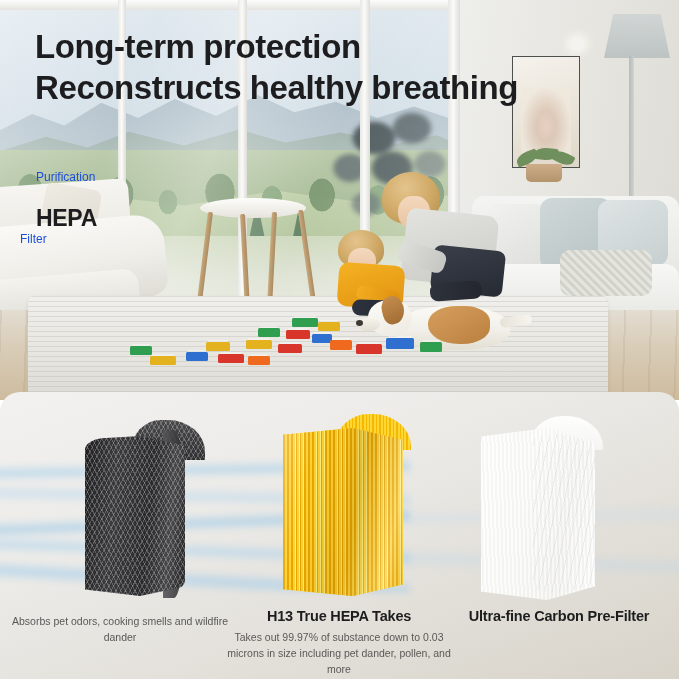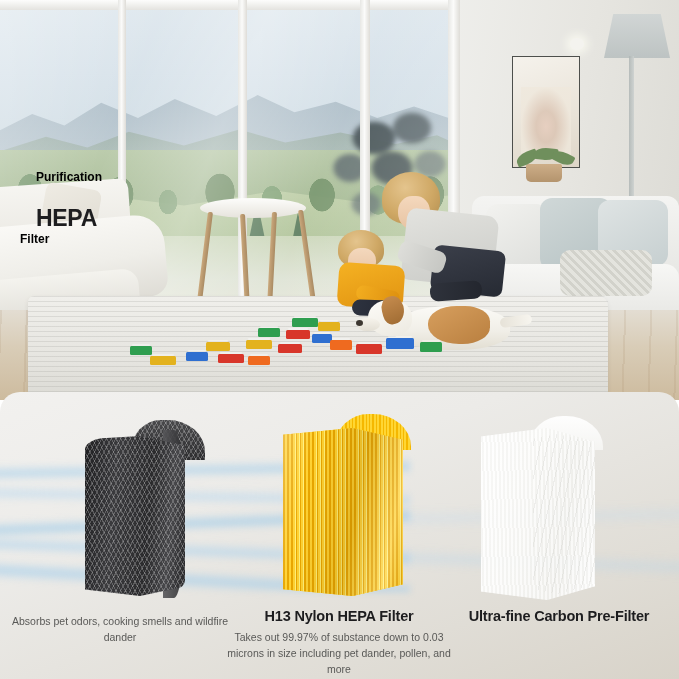--- a/index.html
+++ b/index.html
@@ -187,21 +187,21 @@
      background:linear-gradient(180deg,#f4d8bd,#e7c3a2); }
   .torso { position:absolute; border-radius:10px 12px 8px 8px; }
   .limb { position:absolute; border-radius:8px; }
 
   
   .headline { position:absolute; left:35px; top:26px; width:600px;
      font-size:33px; font-weight:700; line-height:1.25; color:#1d1d1f;
      letter-spacing:-0.4px; }
   .stat-big { position:absolute; font-size:23px; font-weight:700; color:#1d1d1f;
      letter-spacing:-0.3px; }
-  .stat-sub { position:absolute; font-size:12px; font-weight:700; color:#000000;text-align:center; }
+  .stat-sub { position:absolute; font-size:12px; font-weight:400; color:#1d4ed8;text-align:center; }
 
   
   .filters { position:absolute; left:0; top:392px; width:679px; height:287px;
      background:linear-gradient(160deg,#f2f1ef 0%,#ecebe8 35%,#e0ddd6 75%,#d8d3c9 100%);
      border-radius:20px 20px 0 0; overflow:hidden; }
   .air-streaks { position:absolute; left:-20px; top:60px; width:430px; height:140px;
      background:
        linear-gradient(3deg,  rgba(150,200,235,.0) 0 8%, rgba(150,200,235,.55) 14%, rgba(150,200,235,0) 20%),
        linear-gradient(2deg,  rgba(160,205,238,.0) 0 26%, rgba(160,205,238,.5) 31%, rgba(160,205,238,0) 37%),
        linear-gradient(-2deg, rgba(140,195,232,.0) 0 44%, rgba(140,195,232,.55) 49%, rgba(140,195,232,0) 55%),
@@ -394,20 +394,24 @@
     <div class="block" style="left:356px; top:344px; width:26px; height:10px; background:#d8362a;"></div>
     <div class="block" style="left:386px; top:338px; width:28px; height:11px; background:#2f6fd0;"></div>
     <div class="block" style="left:420px; top:342px; width:22px; height:10px; background:#2f9e4f;"></div>
     <div class="block" style="left:206px; top:342px; width:24px; height:9px;  background:#e3b21e;"></div>
     <div class="block" style="left:186px; top:352px; width:22px; height:9px;  background:#2f6fd0;"></div>
     <div class="block" style="left:218px; top:354px; width:26px; height:9px;  background:#d8362a;"></div>
     <div class="block" style="left:248px; top:356px; width:22px; height:9px;  background:#ef6a1f;"></div>
     <div class="block" style="left:130px; top:346px; width:22px; height:9px;  background:#2f9e4f;"></div>
     <div class="block" style="left:150px; top:356px; width:26px; height:9px;  background:#e3b21e;"></div>
 
+    <div class="headline">
+      <div>Long-term protection</div>
+      <div>Reconstructs healthy breathing</div>
+    </div>
 
     <div class="stat-sub" style="left:36px; top:170px;">Purification</div>
     <div class="stat-big" style="left:36px; top:205px;">HEPA</div>
     <div class="stat-sub" style="left:20px; top:232px;">Filter</div>
   </div>
 
   <div class="filters">
 
     <div class="air-streaks"></div>
     <div class="air-streaks-r"></div>
@@ -428,21 +432,21 @@
       <div class="nylon-back"></div>
       <div class="nylon-main"></div>
       <div class="nylon-fold"></div>
     </div>
 
     <div class="cap" style="left:8px; top:216px; width:224px;">
       <div class="cap-desc">Absorbs pet odors, cooking smells and wildfire dander</div>
     </div>
 
     <div class="cap" style="left:226px; top:216px; width:226px;">
-      <div class="cap-title">H13 Nylon HEPA Filter</div>
+      <div class="cap-title">H13 True HEPA Takes</div>
       <div class="cap-desc">Takes out 99.97% of substance down to 0.03 microns in size including pet dander, pollen, and more</div>
     </div>
 
     <div class="cap" style="left:446px; top:216px; width:226px;">
       <div class="cap-title">Ultra-fine Carbon Pre-Filter</div>
     </div>
   </div>
 </div>
 
 </body></html>

